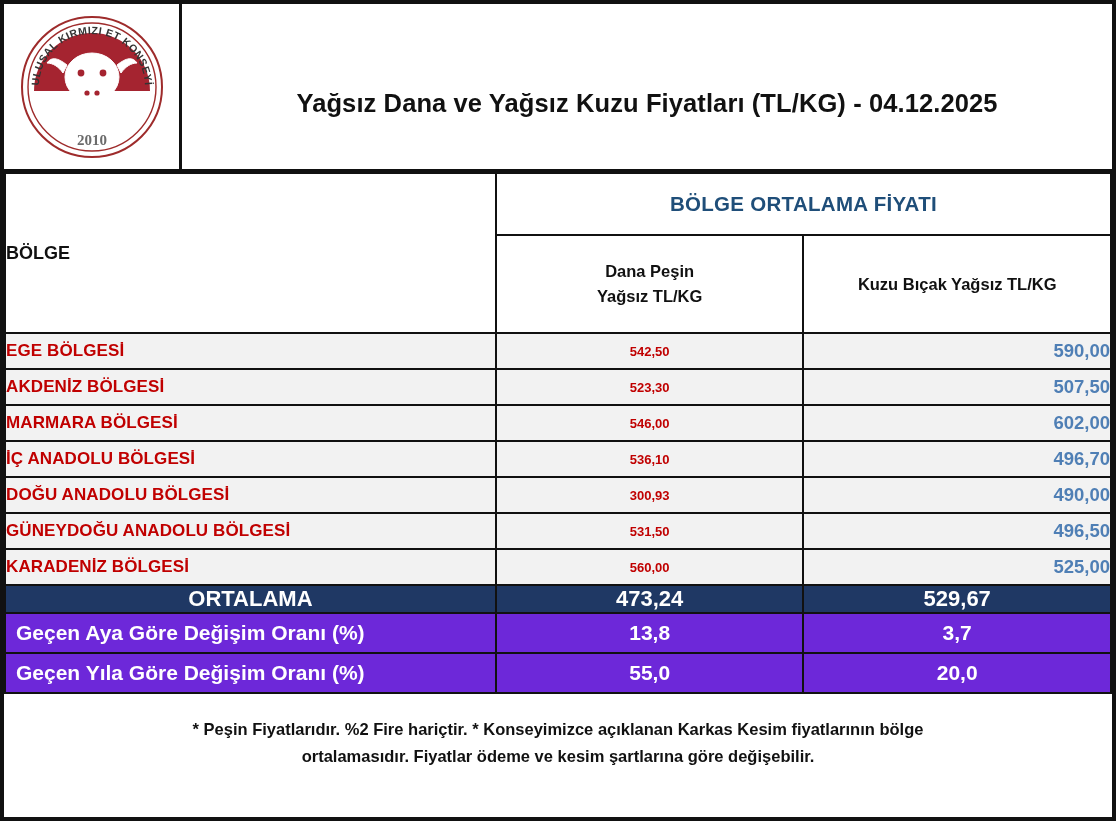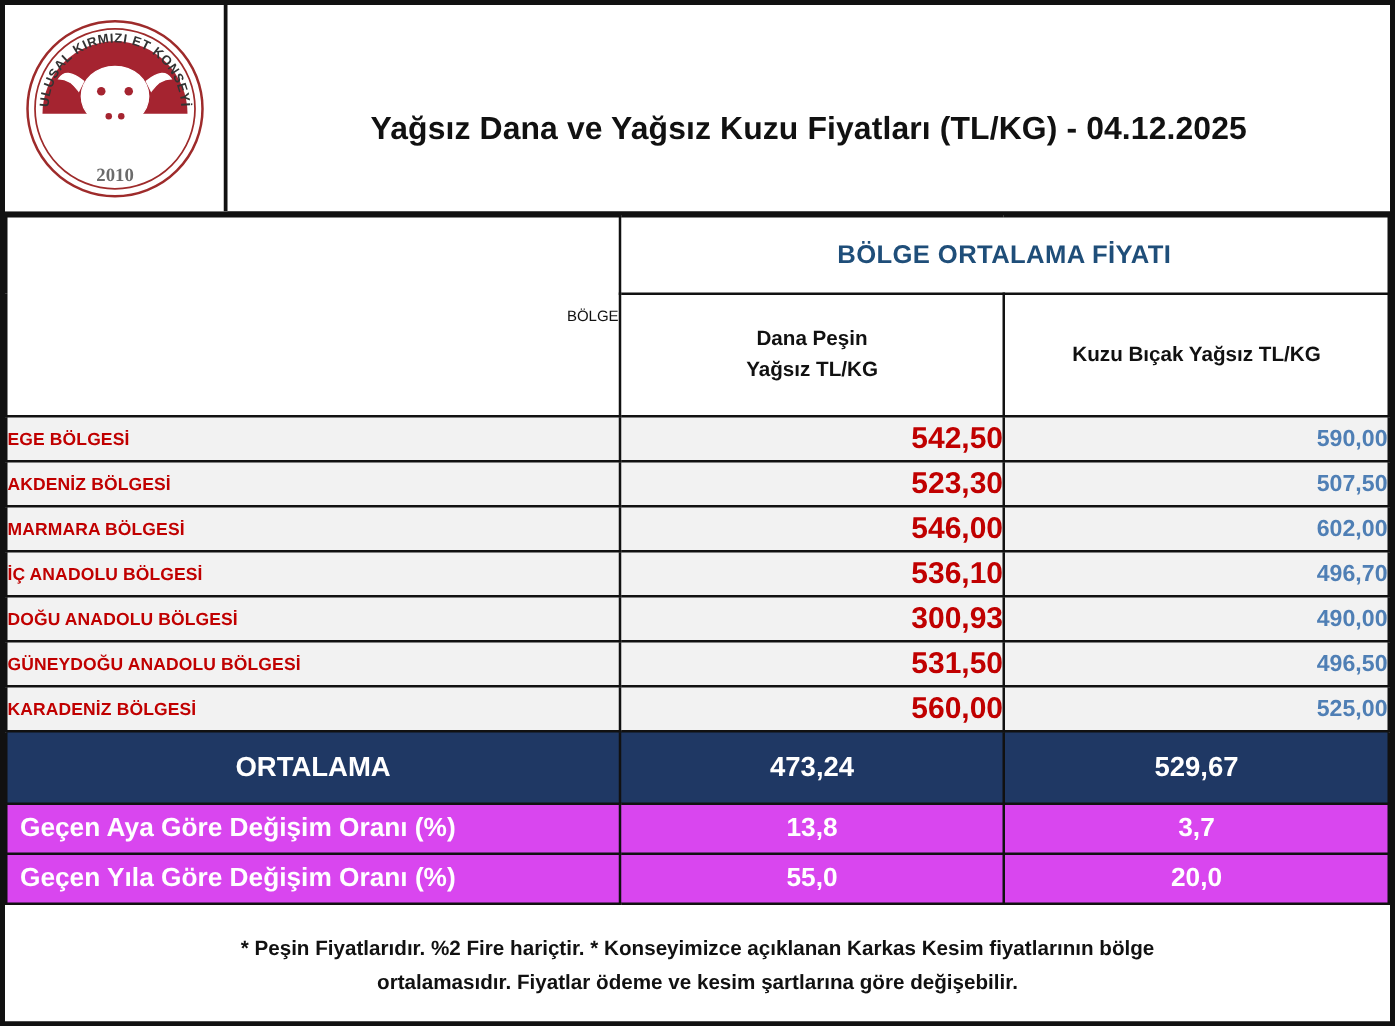--- a/index.html
+++ b/index.html
@@ -81,71 +81,71 @@
 
   .th-group {
     height: 62px;
     text-align: center;
     color: #1f4e79;
     font-size: 20.5px;
     font-weight: bold;
     letter-spacing: 0.3px;
   }
   .th-region {
-    text-align: right;
-    color: #111111;
-    font-size: 12px;
-    font-weight: normal;
+    text-align: left;
+    color: #111111;
+    font-size: 18px;
+    font-weight: bold;
     vertical-align: middle;
     height: 160px;
   }
   .th-sub {
     height: 98px;
     text-align: center;
     color: #111111;
     font-size: 16.5px;
     font-weight: bold;
     line-height: 1.5;
     padding: 0 8px;
   }
 
   tr.data-row { height: 36px; }
   tr.data-row td { background: #f2f2f2; }
   td.region-name {
     color: #c00000;
     font-weight: bold;
-    font-size: 14px;
+    font-size: 17px;
     padding-left: 10px;
     text-align: left;
     letter-spacing: 0.1px;
   }
   td.val-beef {
     color: #c00000;
     font-weight: bold;
-    font-size: 24px;
-    text-align: right;
+    font-size: 13px;
+    text-align: center;
   }
   td.val-lamb {
     color: #4f7fb5;
     font-weight: bold;
     font-size: 18.5px;
     text-align: right;
   }
 
-  tr.avg-row { height: 58px; }
+  tr.avg-row { height: 28px; }
   tr.avg-row td {
     background: #1f3864;
     color: #ffffff;
     font-weight: bold;
     text-align: center;
     font-size: 22px;
   }
   tr.change-row { height: 40px; }
   tr.change-row td {
-    background: #d946ef;
+    background: #6d28d9;
     color: #ffffff;
     font-weight: bold;
     text-align: center;
     font-size: 21px;
   }
   tr.change-row td.label-cell {
     text-align: left;
     padding-left: 10px;
     font-size: 21px;
   }

